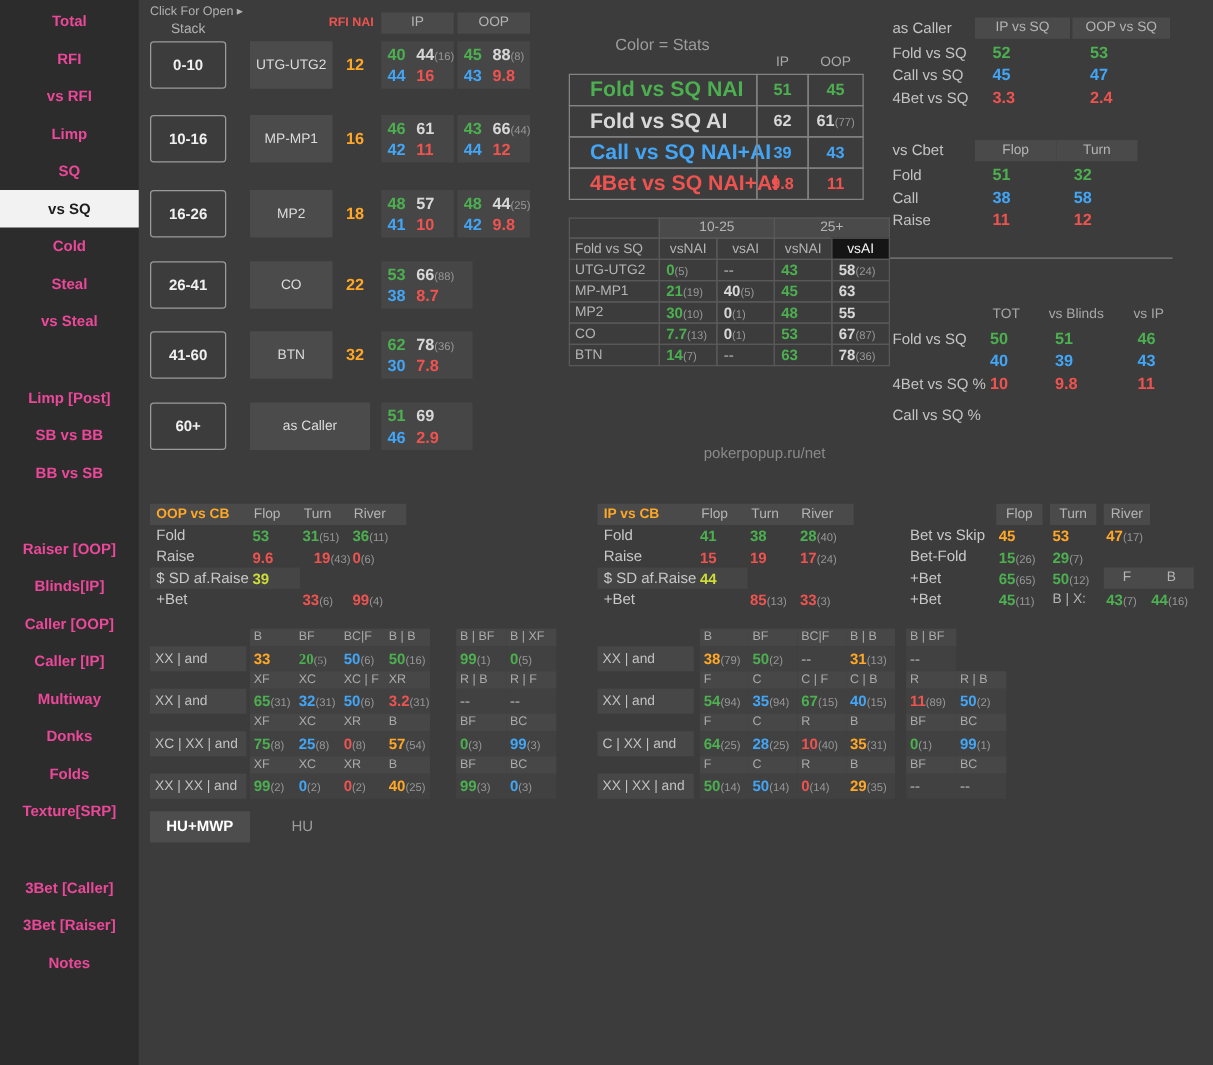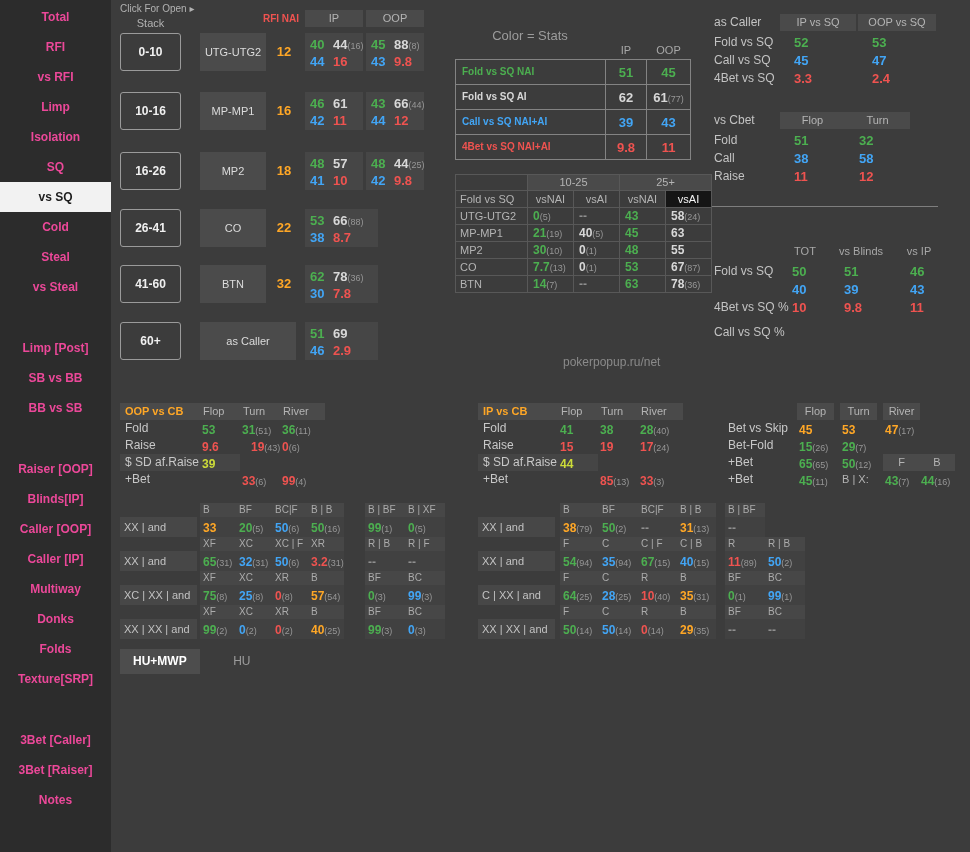--- a/index.html
+++ b/index.html
@@ -24,21 +24,21 @@
   .pos-box{background:#4b4b4b;text-align:center;line-height:38px;font-size:11px;color:#dcdcdc;cursor:pointer}
   .rfi-val{text-align:center;line-height:38px;font-size:13px;font-weight:bold}
   .val-block{background:#464646;padding:2px 0 0 5px}
   .vline{height:17px;line-height:17px;white-space:nowrap}
   .vline .stat:first-child{display:inline-block;min-width:23px}
   .legend-title{position:absolute;left:455px;top:28px;width:150px;text-align:center;font-size:13px;color:#9c9c9c}
   .lg-hdr{position:absolute;top:44px;height:15px;font-size:11px;color:#a8a8a8;text-align:center}
   #lg-h-ip{left:605px;width:42px}
   #lg-h-oop{left:646px;width:45px}
   .lg-cell{border:1px solid #838383}
-  .lg-label{font-size:10px;font-weight:bold;line-height:24px;padding-left:6px}
+  .lg-label{font-size:17px;font-weight:bold;line-height:24px;padding-left:16px}
   .lg-val{text-align:center;line-height:24px}
   .ft-cell{border:1px solid #585858;font-size:11px;color:#b4b4b4;line-height:15px}
   .ft-ghdr{background:#4a4a4a;text-align:center}
   .ft-shdr{text-align:center;line-height:16px}
   .ft-dark{background:#151515;color:#f5f5f5}
   .ft-corner,.ft-label{padding-left:4px;line-height:16px}
   .ft-val{padding-left:5px;line-height:16px}
   .ft-val .stat{font-size:12px}
   .tb-title{font-size:12px;color:#c3c3c3;line-height:17px;padding-left:2px}
   .tb-label{font-size:12px;color:#c3c3c3;line-height:18px;padding-left:2px}
@@ -66,21 +66,20 @@
 </style>
 </head>
 <body>
 
 <div class="app">
   <nav class="sidebar" id="sidebar">
       <div class="sb-item">Total</div>
       <div class="sb-item">RFI</div>
       <div class="sb-item">vs RFI</div>
       <div class="sb-item">Limp</div>
-      <div class="sb-item">Isolation</div>
       <div class="sb-item">SQ</div>
       <div class="sb-item selected">vs SQ</div>
       <div class="sb-item">Cold</div>
       <div class="sb-item">Steal</div>
       <div class="sb-item">vs Steal</div>
       <div class="sb-item gap">Limp [Post]</div>
       <div class="sb-item">SB vs BB</div>
       <div class="sb-item">BB vs SB</div>
       <div class="sb-item gap">Raiser [OOP]</div>
       <div class="sb-item">Blinds[IP]</div>
@@ -326,21 +325,21 @@
       <div class="ab cb-val" style="left: 919px; top: 471px; width: 36px; height: 17px;"><span class="stat g"><span>44</span><span class="paren">(16)</span></span></div>
     </div>
 
   <div id="grid-oop">
       <div class="ab ln-label" style="left: 120px; top: 517px; width: 77px; height: 20px;">XX | and</div>
       <div class="ab ln-hdr" style="left: 200px; top: 503px; width: 36px; height: 14px;">B</div>
       <div class="ab ln-hdr" style="left: 236px; top: 503px; width: 36px; height: 14px;">BF</div>
       <div class="ab ln-hdr" style="left: 272px; top: 503px; width: 36px; height: 14px;">BC|F</div>
       <div class="ab ln-hdr" style="left: 308px; top: 503px; width: 36px; height: 14px;">B | B</div>
       <div class="ab ln-val" style="left: 200px; top: 517px; width: 36px; height: 20px;"><span class="stat o"><span>33</span></span></div>
-      <div class="ab ln-val" style="left: 236px; top: 517px; width: 36px; height: 20px;"><span class="stat g"><span>20</span><span class="paren">(5)</span></span></div>
+      <div class="ab ln-val" style="left: 236px; top: 517px; width: 36px; height: 20px; font-family: Liberation Serif, serif;"><span class="stat g"><span>20</span><span class="paren">(5)</span></span></div>
       <div class="ab ln-val" style="left: 272px; top: 517px; width: 36px; height: 20px;"><span class="stat b"><span>50</span><span class="paren">(6)</span></span></div>
       <div class="ab ln-val" style="left: 308px; top: 517px; width: 36px; height: 20px;"><span class="stat g"><span>50</span><span class="paren">(16)</span></span></div>
       <div class="ab ln-hdr" style="left: 365px; top: 503px; width: 40px; height: 14px;">B | BF</div>
       <div class="ab ln-hdr" style="left: 405px; top: 503px; width: 40px; height: 14px;">B | XF</div>
       <div class="ab ln-val" style="left: 365px; top: 517px; width: 40px; height: 20px;"><span class="stat g"><span>99</span><span class="paren">(1)</span></span></div>
       <div class="ab ln-val" style="left: 405px; top: 517px; width: 40px; height: 20px;"><span class="stat g"><span>0</span><span class="paren">(5)</span></span></div>
       <div class="ab ln-label" style="left: 120px; top: 551px; width: 77px; height: 20px;">XX | and</div>
       <div class="ab ln-hdr" style="left: 200px; top: 537px; width: 36px; height: 14px;">XF</div>
       <div class="ab ln-hdr" style="left: 236px; top: 537px; width: 36px; height: 14px;">XC</div>
       <div class="ab ln-hdr" style="left: 272px; top: 537px; width: 36px; height: 14px;">XC | F</div>

